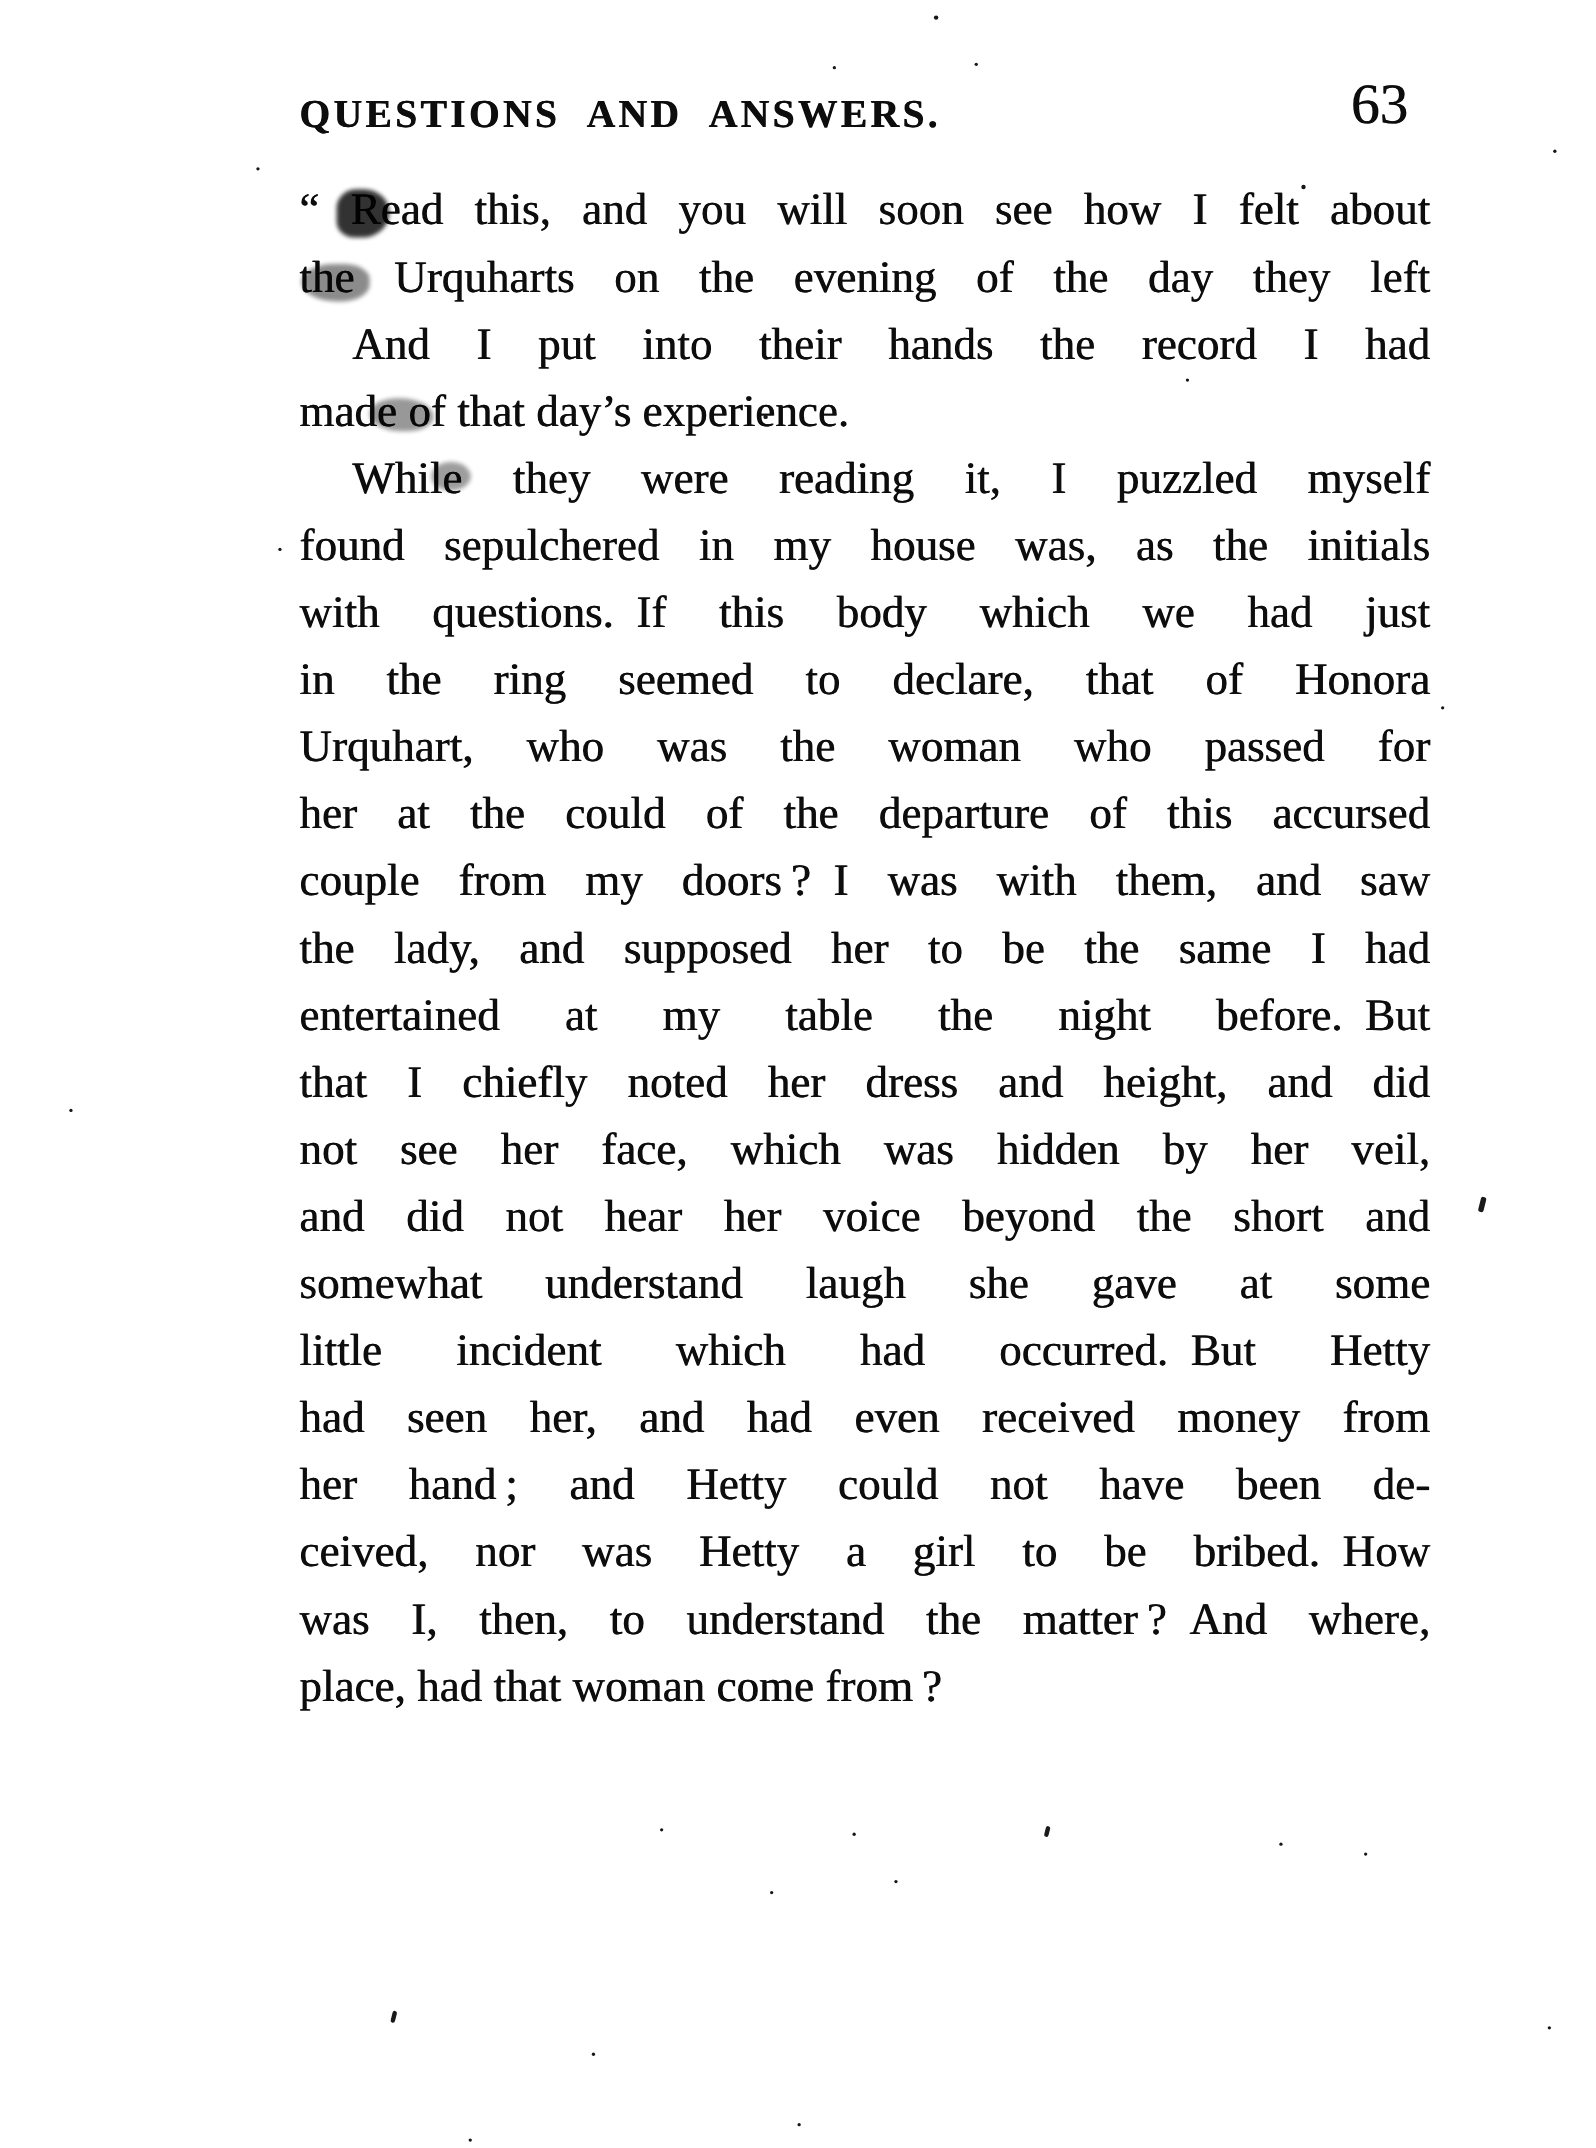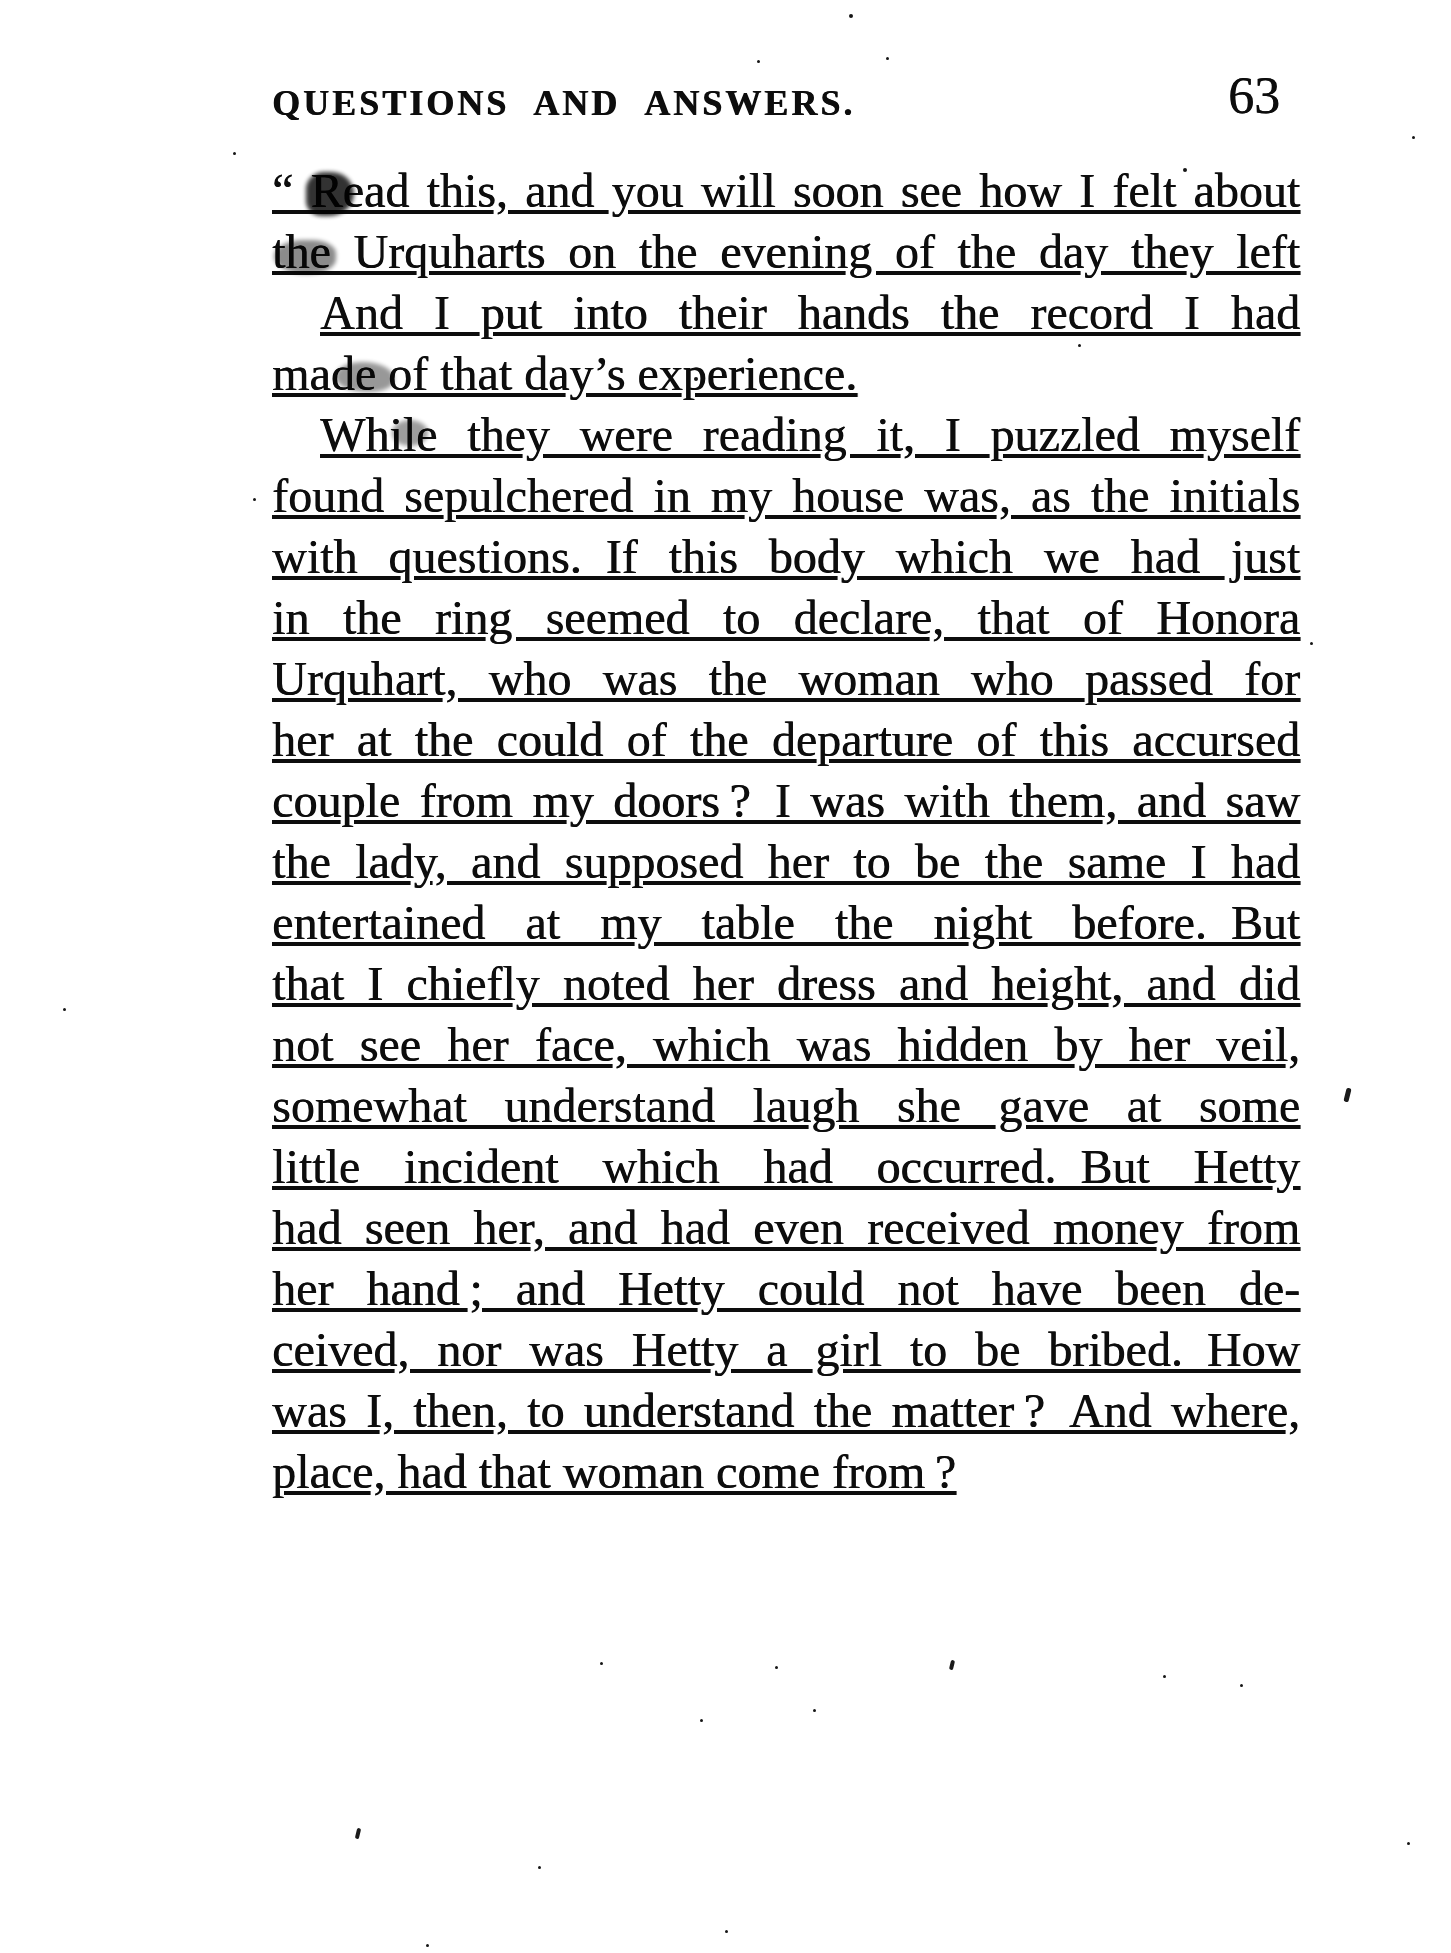--- a/index.html
+++ b/index.html
@@ -27,26 +27,26 @@
   }
   .folio {
     position:absolute; right:20px; top:0;
     font-size:52px; line-height:1;
     text-shadow:0.6px 0 0 currentColor;
   }
   .text-block {
     position:absolute; left:272px; top:160px; width:1028px;
   }
   .line {
-    font-size:48px;
+    font-size:41px;
     height:61px; line-height:61px;
     text-align:justify; text-align-last:justify;
     text-justify:inter-word;
     text-shadow:0.6px 0 0 currentColor;
-    overflow:visible; white-space:normal;text-decoration:underline;
+    overflow:visible; white-space:normal;
   }
   .line.no-justify { text-align:left; text-align-last:left; }
   .line.indent { text-indent:48px; }
   .speck {
     position:absolute; background:#161616; border-radius:50%;
   }
   .tick {
     position:absolute; background:#1a1a1a; border-radius:2px;
     transform:rotate(14deg);
   }
@@ -74,20 +74,21 @@
       <div class="line">found sepulchered in my house was, as the initials</div>
       <div class="line">with questions. If this body which we had just</div>
       <div class="line">in the ring seemed to declare, that of Honora</div>
       <div class="line">Urquhart, who was the woman who passed for</div>
       <div class="line">her at the could of the departure of this accursed</div>
       <div class="line">couple from my doors ? I was with them, and saw</div>
       <div class="line">the lady, and supposed her to be the same I had</div>
       <div class="line">entertained at my table the night before. But</div>
       <div class="line">that I chiefly noted her dress and height, and did</div>
       <div class="line">not see her face, which was hidden by her veil,</div>
+      <div class="line">and did not hear her voice beyond the short and</div>
       <div class="line">somewhat understand laugh she gave at some</div>
       <div class="line">little incident which had occurred. But Hetty</div>
       <div class="line">had seen her, and had even received money from</div>
       <div class="line">her hand ; and Hetty could not have been de-</div>
       <div class="line">ceived, nor was Hetty a girl to be bribed. How</div>
       <div class="line">was I, then, to understand the matter ? And where,</div>
       <div class="line no-justify">place, had that woman come from ?</div>
   </main>
 
   <div class="smudge" style="left:306px; top:172px; width:48px; height:44px; border-radius:46% 58% 62% 40%; opacity:.8;"></div>

